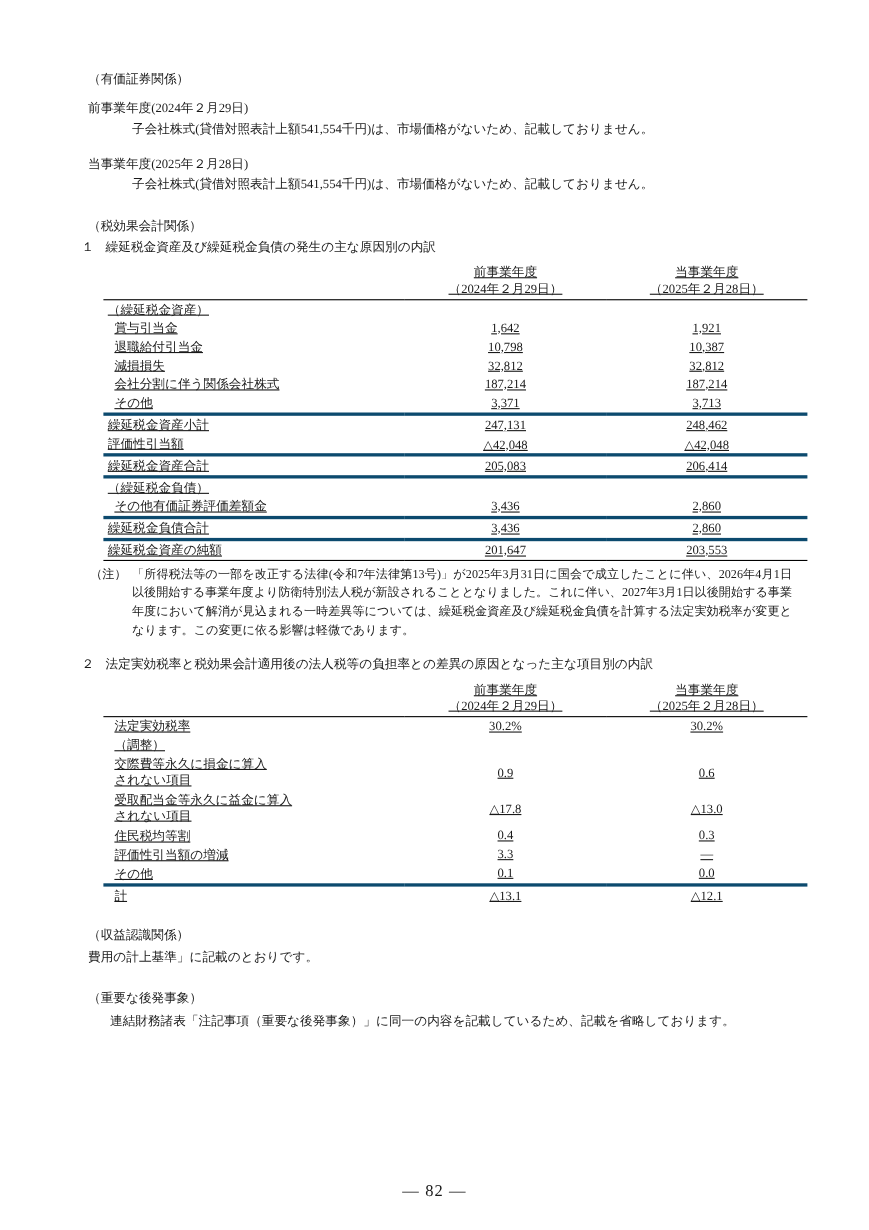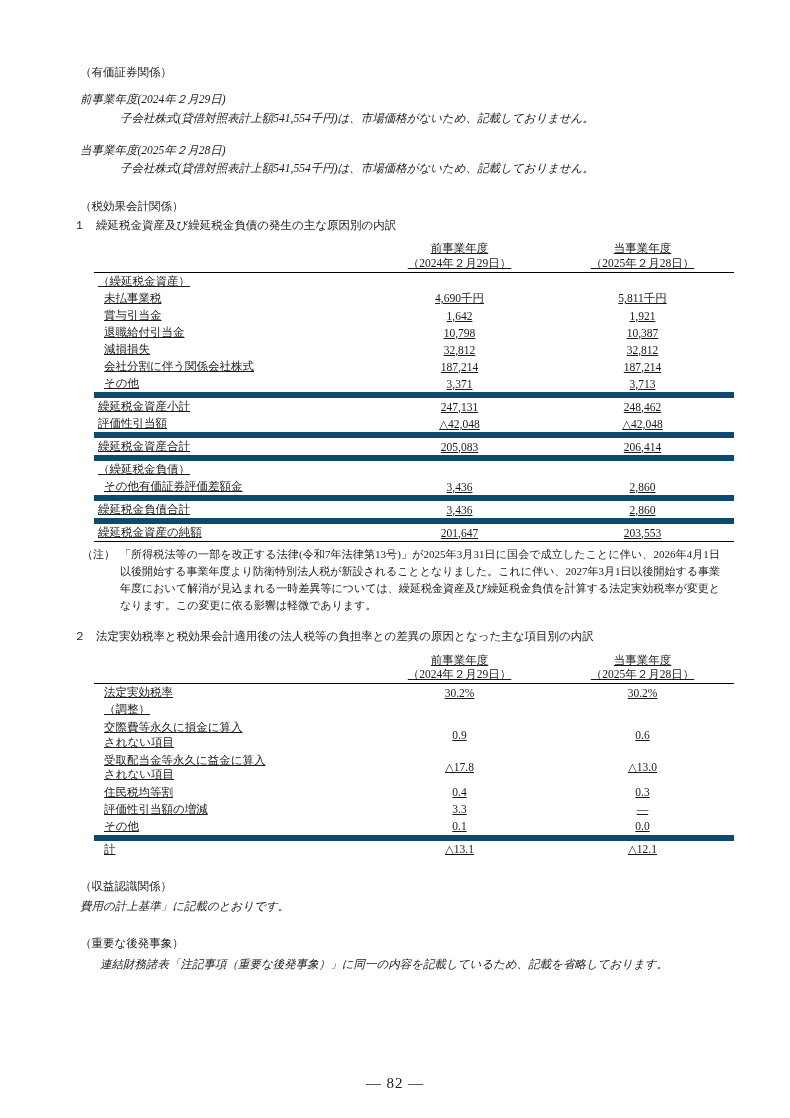--- a/index.html
+++ b/index.html
@@ -25,21 +25,20 @@
   }
   .sec-head {
     font-size: 11.5px;
     line-height: 1.5;
     margin: 0 0 2px 18px;
   }
   .para {
     font-size: 11.5px;
     line-height: 1.6;
     margin: 0;
-    font-style: italic;
   }
   .indent1 { margin-left: 18px; }
   .indent2 { margin-left: 38px; }
   .indent3 { margin-left: 58px; }
   .gap-s { height: 7px; }
   .gap-m { height: 14px; }
   .gap-l { height: 20px; }
 
   .numbered {
     display: flex;
@@ -83,21 +82,21 @@
   td.label {
     text-align: left;
     white-space: nowrap;
   }
   td.num {
     text-align: center;
     white-space: nowrap;
   }
   .ind-1 { padding-left: 10px !important; }
 
-  tr.topline td { border-top: 6px solid #0c4a6e; }
+  tr.topline td { border-top: 3px solid #0c4a6e; }
   tr.botline td { border-bottom: 1px solid #000; }
 
   .note {
     display: flex;
     font-size: 11px;
     line-height: 1.55;
     margin: 4px 0 0 20px;
   }
   .note .nlabel {
     flex: 0 0 38px;
@@ -173,25 +172,20 @@
         </th>
       </tr>
     </thead>
     <tbody id="t1-body">
         <tr class="group">
           <td class="label">（繰延税金資産）</td>
           <td class="num"></td>
           <td class="num"></td>
         </tr>
         <tr>
-          <td class="label ind-1">未払事業税</td>
-          <td class="num">4,690千円</td>
-          <td class="num">5,811千円</td>
-        </tr>
-        <tr>
           <td class="label ind-1">賞与引当金</td>
           <td class="num">1,642</td>
           <td class="num">1,921</td>
         </tr>
         <tr>
           <td class="label ind-1">退職給付引当金</td>
           <td class="num">10,798</td>
           <td class="num">10,387</td>
         </tr>
         <tr>

